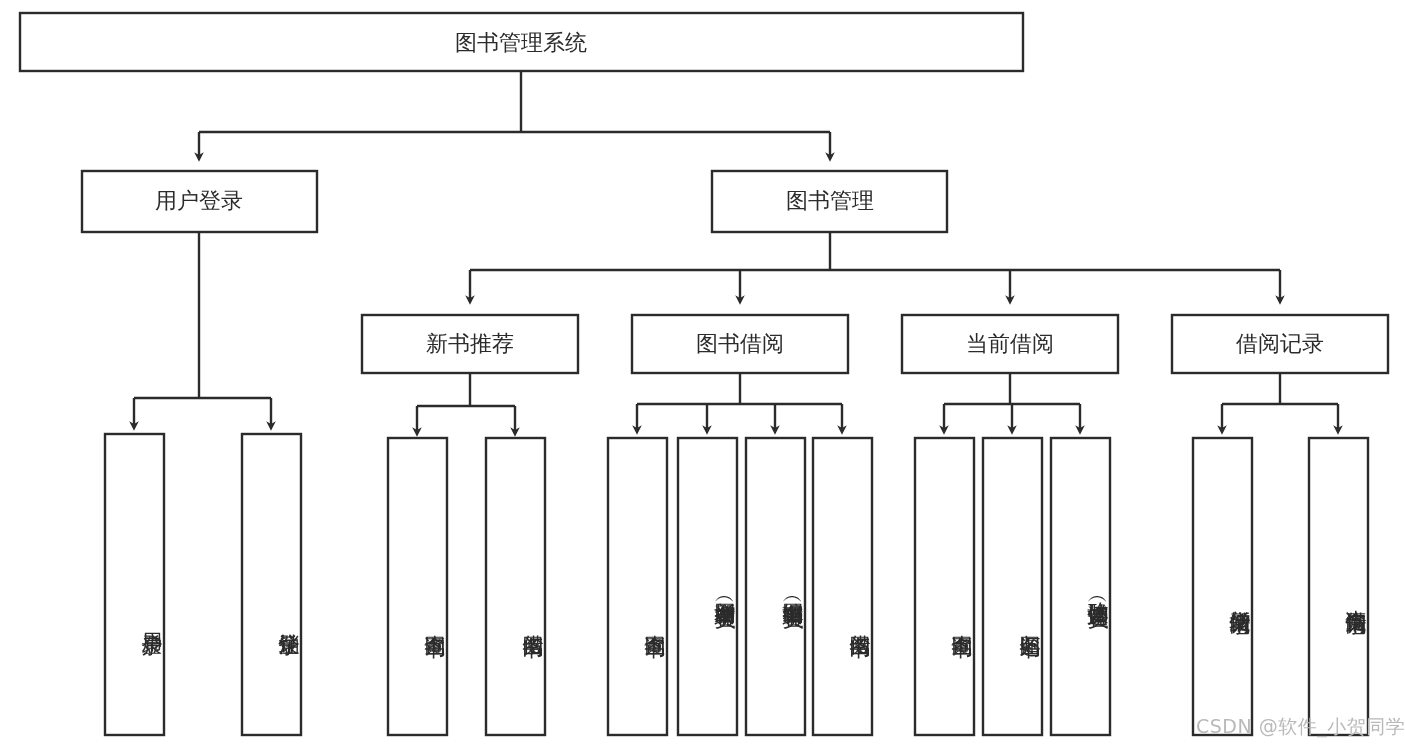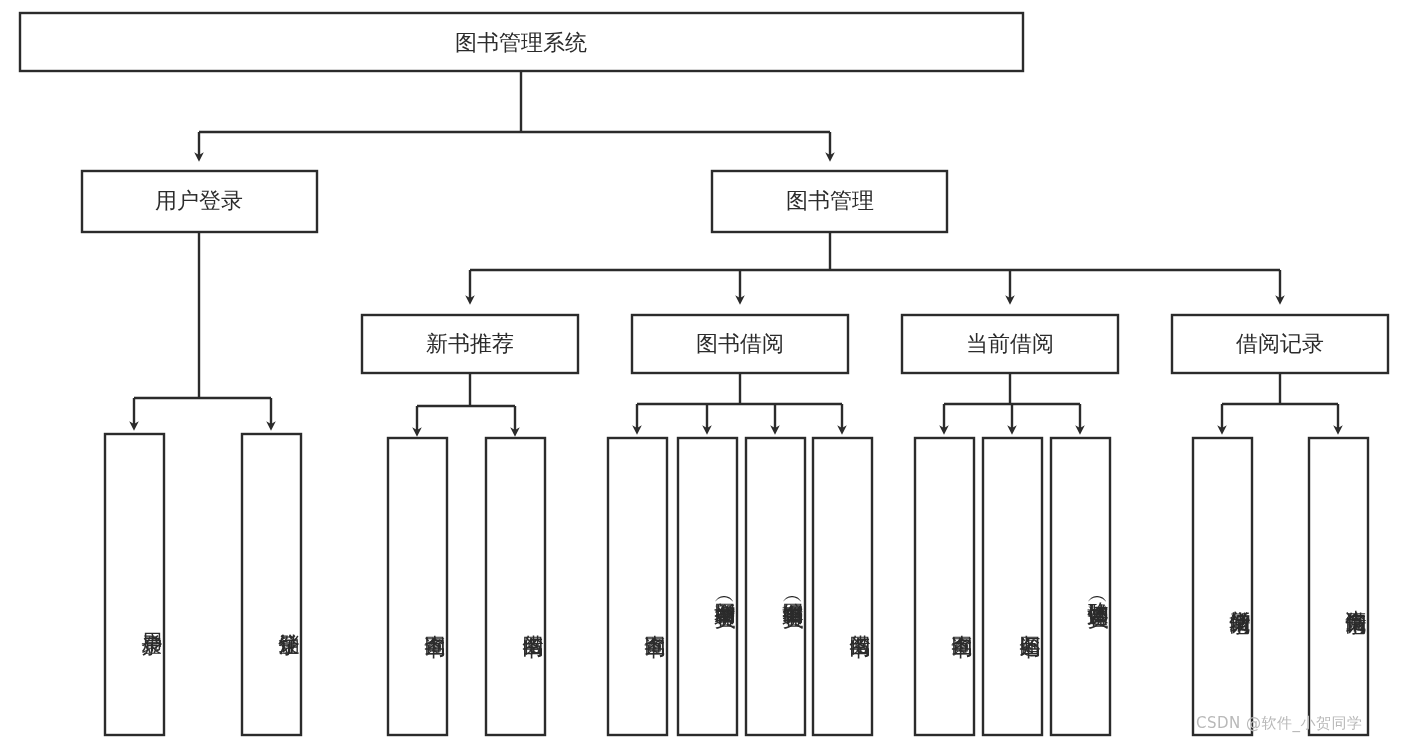--- a/index.html
+++ b/index.html
@@ -62,21 +62,21 @@
     display: flex;
     align-items: flex-start;
     justify-content: center;
     white-space: pre-wrap;
     text-align: left;
     pointer-events: none;
   }
   .watermark {
     position: absolute;
     font-family: "DejaVu Sans", "Liberation Sans", sans-serif;
-    font-size: 15px;
+    font-size: 19px;
     color: #b9b9b9;
     white-space: nowrap;
     letter-spacing: 0.5px;
   }
 </style>
 </head>
 <body>
 
 <div id="diagram-root">
 

